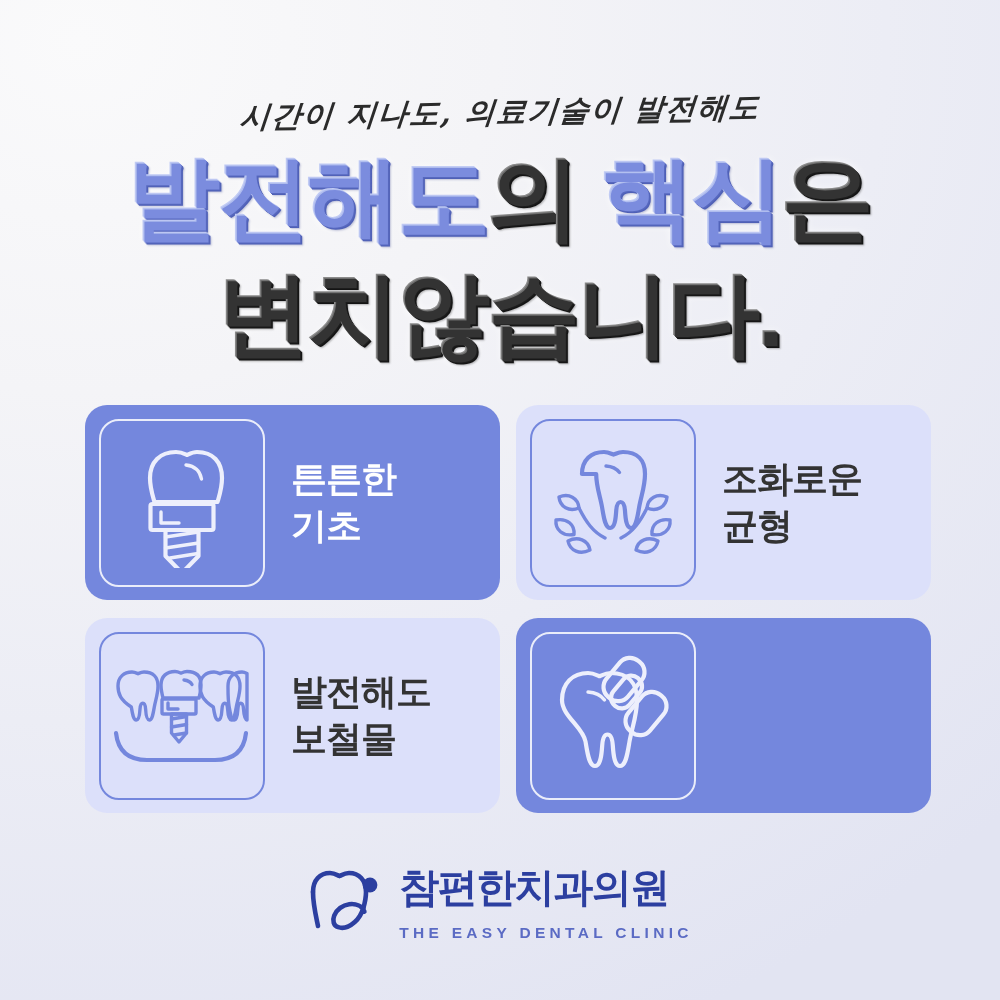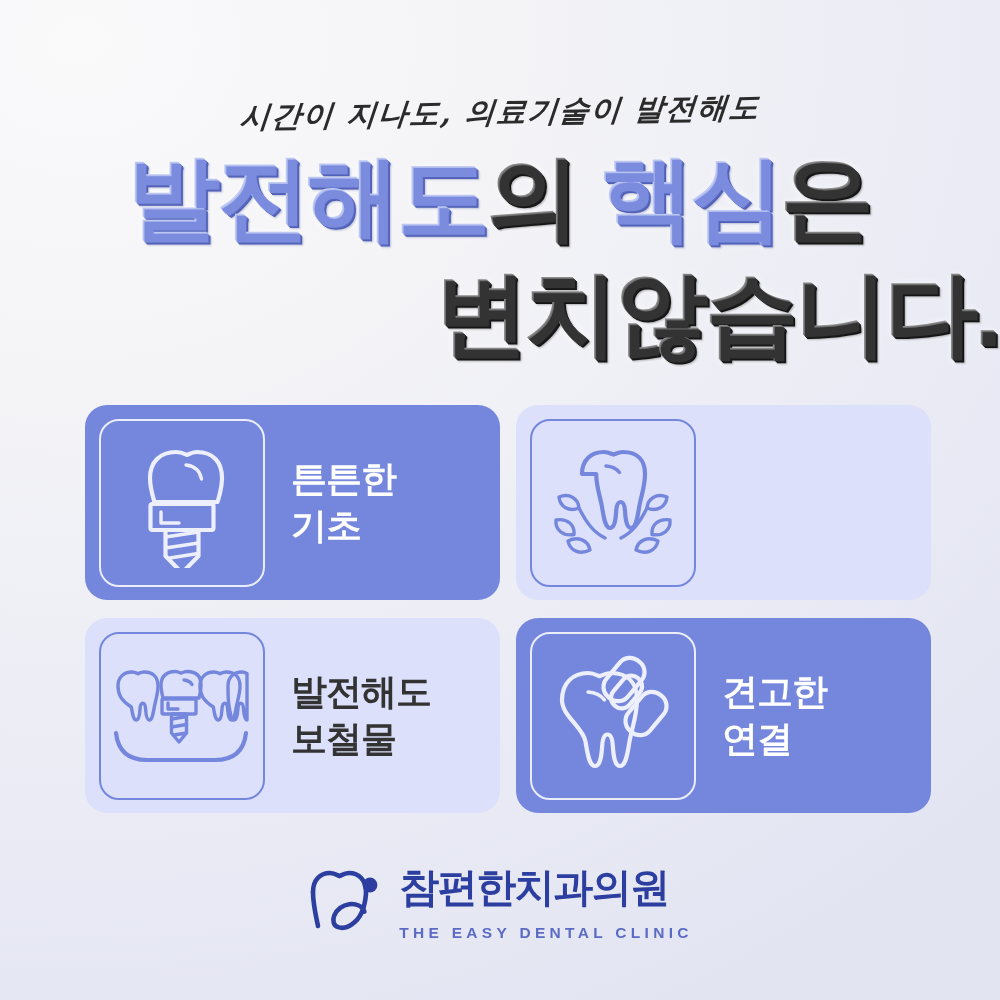--- a/index.html
+++ b/index.html
@@ -36,21 +36,21 @@
   
   .headline {
     position:absolute;
     left:0; width:1000px;
     text-align:center;
     font-weight:900;
     white-space:nowrap;
     line-height:1;
   }
   .headline-1 { top:152px; font-size:92px; letter-spacing:-2px; }
-  .headline-2 { top:268px; font-size:92px; letter-spacing:-2px;text-align:right; }
+  .headline-2 { top:268px; font-size:92px; letter-spacing:-2px; }
 
   .t-blue {
     color:#7B8CDE;
     text-shadow:
       -1px -1px 0 #AFBCEE,
       -2px -2px 0 #C2CCF4,
        1px  1px 0 #5768BE,
        2px  2px 0 #4F60B6,
        3px  3px 2px rgba(60,70,140,.30),
        0 0 10px rgba(255,255,255,.95);
@@ -174,20 +174,22 @@
             <path d="M8 53c10-4 19 1 20 11-10 4-19-1-20-11z"></path>
             <path d="M5 76c11-2 19 4.5 18 14.5-11 2-19-4.5-18-14.5z"></path>
             <path d="M17 97c10-5 20-1 22 9-10 5-20 1-22-9z"></path>
             <path d="M116 53c-10-4-19 1-20 11 10 4 19-1 20-11z"></path>
             <path d="M119 76c-11-2-19 4.5-18 14.5 11 2 19-4.5 18-14.5z"></path>
             <path d="M107 97c-10-5-20-1-22 9 10 5 20 1 22-9z"></path>
             <path d="M28 64c7 14 14 24 26 30M96 64c-7 14-14 24-26 30"></path>
           </g>
         </svg>
       </div>
+      <div class="card-label">조화로운
+균형</div>
     </div>
 
     <div class="card light">
       <div class="icon-box">
         <svg width="140" height="110" viewBox="0 0 140 110">
           <g class="ic ic-thin">
             <path d="M6 25c0-9 6-14 14-14 2.6 0 4.2.9 6 1.7 1.8-.8 3.4-1.7 6-1.7 9 0 14 5 14 14 0 8-2.5 14-3.7 21-1 6-2 13-5 13-2.8 0-3.4-5.8-3.7-11-.3-4-1-5.8-2.8-5.8s-2.5 1.8-2.8 5.8c-.3 5.2-1 11-3.7 11-3 0-4-7-5-13C8.5 39 6 33 6 25z"></path>
             <path d="M88 25c0-9 6-14 14-14 2.6 0 4.2.9 6 1.7 1.8-.8 3.4-1.7 6-1.7 9 0 14 5 14 14 0 8-2.5 14-3.7 21-1 6-2 13-5 13-2.8 0-3.4-5.8-3.7-11-.3-4-1-5.8-2.8-5.8s-2.5 1.8-2.8 5.8c-.3 5.2-1 11-3.7 11-3 0-4-7-5-13C90.5 39 88 33 88 25z"></path>
             <path d="M118 25c0-9 6-14 14-14 2.2 0 3.6.7 5 1.4V59c-2.6-.3-3.2-6-3.5-11-.3-4-1-5.8-2.8-5.8s-2.5 1.8-2.8 5.8c-.3 5.2-1 11-3.7 11-3 0-4-7-5-13-1.3-7-1.2-13-1.2-21z" transform="translate(-2,0)"></path>
           </g>
@@ -211,22 +213,20 @@
         <svg width="126" height="132" viewBox="0 0 126 132">
           <path class="ic" d="M14 46c0-17 11-27 26-27 5 0 8 1.7 11.5 3.2C55 20.7 58 19 63 19c17 0 26 10 26 27 0 16-5 27-7.5 41.5C79.6 99 78 112 72 112c-5.5 0-6.6-11-7.2-20.5-.5-7.3-1.8-11-5.3-11s-4.8 3.7-5.3 11C53.6 101 52.5 112 47 112c-6 0-7.6-13-9.5-24.5C35 73 14 62 14 46z" transform="translate(-2,4)"></path>
           <path class="ic ic-thin" d="M40 38c8 .5 13 3.2 16.5 8" transform="translate(-2,4)"></path>
           <g class="ic">
             <rect x="60" y="6" width="28" height="47" rx="13" transform="rotate(40 74 29.5)"></rect>
             <rect x="66" y="24" width="21" height="36" rx="10" transform="rotate(40 76.5 42)"></rect>
             <rect x="82" y="40" width="28" height="47" rx="13" transform="rotate(40 96 63.5)"></rect>
           </g>
         </svg>
       </div>
-      <div class="card-label">견고한
-연결</div>
     </div>
 
   </div>
 
   <div class="logo">
     <div class="logo-mark">
       <svg width="78" height="68" viewBox="0 0 78 68">
         <path d="M6 24C6 12 13 5 23 5c4 0 6.5 1.6 9.5 3C35.5 6.6 38 5 42 5c10 0 17 7 17 19 0 6-1.2 11-2.6 16" fill="none" stroke="#2C3FA0" stroke-width="4.6" stroke-linecap="round"></path>
         <path d="M6 24c0 12 2.5 22 5 34" fill="none" stroke="#2C3FA0" stroke-width="4.6" stroke-linecap="round"></path>
         <path d="M56.4 40c-1.6 5-4 10-8.6 14-5 4.4-11.5 7-16.6 5.2-4.6-1.6-6-6.6-4-11.6 2.4-6 8.6-10.6 15-11.4 7-.9 13 2 15.2 7.4" fill="none" stroke="#2C3FA0" stroke-width="4.6" stroke-linecap="round" stroke-linejoin="round"></path>

